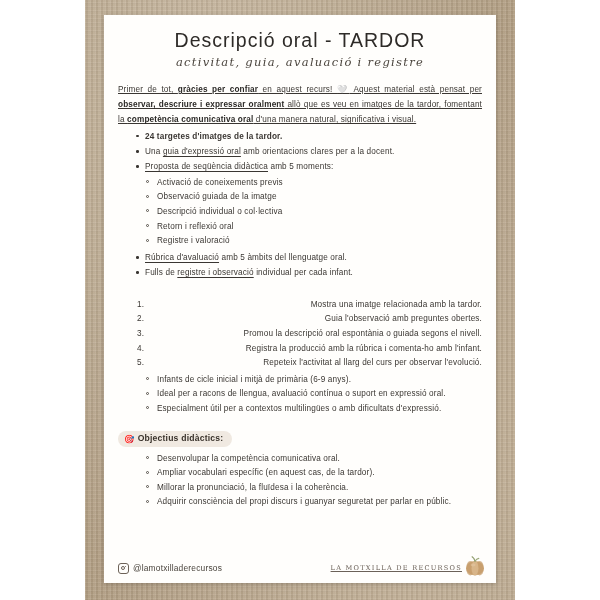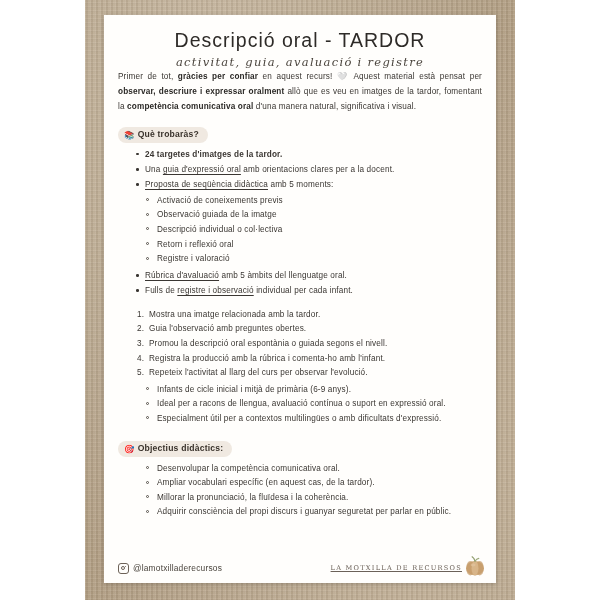--- a/index.html
+++ b/index.html
@@ -72,25 +72,27 @@
     font-style: italic;
     font-size: 11.5px;
     letter-spacing: 1.3px;
     color: #4a443d;
     margin-top: 3px;
     white-space: nowrap;
   }
 
   
   .intro {
+    margin-top: 13px;
     font-size: 8.2px;
     line-height: 1.85;
     color: #3a3632;
     text-align: justify;
     letter-spacing: 0.15px;
+    text-decoration: underline;
   }
   .intro b { font-weight: 700; color: #2b2926; }
 
   
   .sec-head {
     display: inline-block;
     margin-top: 12px;
     margin-bottom: 3px;
     padding: 2.5px 9px 2.5px 6px;
     background: #f0e9e1;
@@ -153,24 +155,25 @@
     left: 0;
     top: 4.4px;
     width: 3px;
     height: 3px;
     border: 1px solid #55504a;
     border-radius: 50%;
     box-sizing: border-box;
   }
 
   ol.num {
-    margin: 10px 0 0 0;
+    margin: 18px 0 0 0;
     padding-left: 19px;
     list-style: none;
     counter-reset: n;
+    text-align: right;
   }
   ol.num > li {
     position: relative;
     counter-increment: n;
     font-size: 8.2px;
     line-height: 1.78;
     color: #3a3632;
     padding-left: 12px;
     letter-spacing: 0.15px;
   }
@@ -263,23 +266,20 @@
 
       <div class="title">Descripció oral - TARDOR</div>
       <div class="subtitle">activitat, guia, avaluació i registre</div>
 
       
       <div class="intro">
         <span>Primer de tot, </span><b>gràcies per confiar</b><span> en aquest recurs! </span><span>🤍</span><span>  Aquest material està pensat per </span><b>observar, descriure i expressar oralment</b><span> allò que es veu en imatges de la tardor, fomentant la </span><b>competència comunicativa oral</b><span> d'una manera natural, significativa i visual.</span>
       </div>
 
       
-      <div class="sec-head">
-        <span class="emo">📚</span><span>Què trobaràs?</span>
-      </div>
 
       <ul class="lv1">
         <li class="strong">24 targetes d'imatges de la tardor.</li>
         <li><span>Una </span><span class="u">guia d'expressió oral</span><span> amb orientacions clares per a la docent.</span></li>
         <li><span></span><span class="u">Proposta de seqüència didàctica</span><span> amb 5 moments:</span></li>
       </ul>
 
       <ul class="lv2">
         <li>Activació de coneixements previs</li>
         <li>Observació guiada de la imatge</li>

